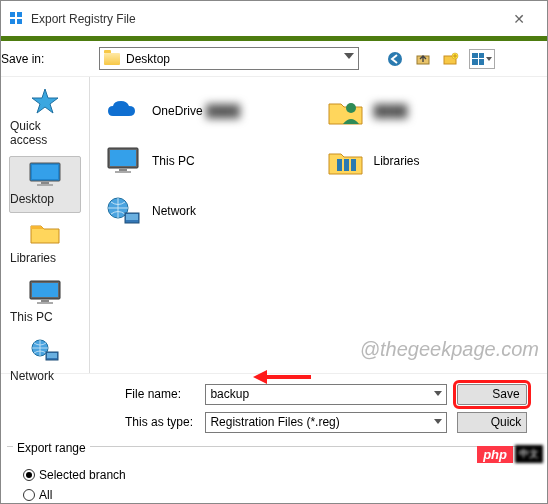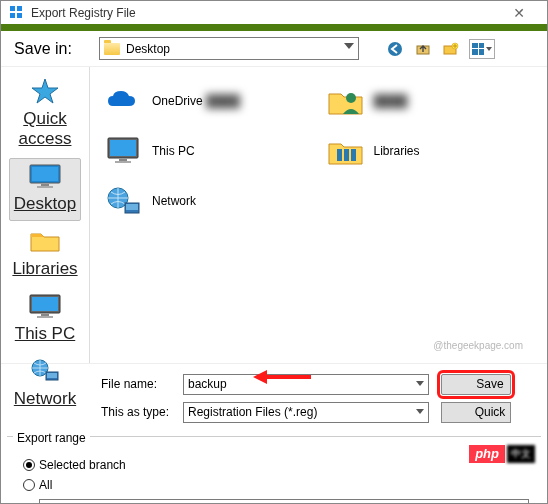--- a/index.html
+++ b/index.html
@@ -1,66 +1,66 @@
 <!DOCTYPE html>
 <html><head>
 <meta charset="utf-8">
 <style>
   * { box-sizing: border-box; font-family: "Segoe UI", Tahoma, sans-serif; }
   body { margin: 0; background: #888; }
   .window { width: 548px; height: 504px; background: #fff; border: 1px solid #888; position: relative; overflow: hidden; }
-  .titlebar { height: 30px; display: flex; align-items: center; padding: 0 8px; border-bottom: 7px solid #4d7c0f; font-size: 12px; color: #333; }
+  .titlebar { height: 40px; display: flex; align-items: center; padding: 0 8px; border-bottom: 5px solid #4d7c0f; font-size: 12px; color: #333; }
   .titlebar .t-icon { width: 16px; height: 16px; margin-right: 6px; }
   .titlebar .title { flex: 1; }
   .titlebar .close { width: 40px; text-align: center; font-size: 14px; color: #666; cursor: pointer; }
 
   .savein-row { height: 36px; display: flex; align-items: center; padding: 0 18px 0 0; gap: 8px; border-bottom: 1px solid #eee; }
-  .savein-row .lbl { width: 90px; text-align: center; font-size: 16px; color: #000; padding-right: 6px; }
+  .savein-row .lbl { width: 90px; text-align: left; font-size: 12px; color: #000; padding-right: 6px; }
   .savein-combo { flex: 1; height: 23px; border: 1px solid #7a7a7a; display: flex; align-items: center; font-size: 12px; padding: 0 4px; background: #fff; position: relative; max-width: 260px; }
   .savein-combo .folder-ic { width: 16px; height: 12px; background: linear-gradient(#ffe9a6,#f7c846); border-radius: 1px; margin-right: 6px; position: relative; }
   .savein-combo .folder-ic::before { content:""; position:absolute; top:-3px; left:0; width:7px; height:3px; background:#f7c846; border-radius:1px 1px 0 0;}
   .savein-combo .chev { position: absolute; right: 4px; top: 5px; width: 0; height: 0; border-left: 5px solid transparent; border-right: 5px solid transparent; border-top: 6px solid #555; }
   .toolicons { display: flex; gap: 8px; margin-left: 18px; align-items: center; }
   .ticon { width: 20px; height: 20px; display: flex; align-items: center; justify-content: center; }
   .views { display:flex; align-items:center; border:1px solid #aaa; padding:1px 2px; height:20px;}
   .views .grid { width:12px; height:12px; display:grid; grid-template-columns:1fr 1fr; grid-template-rows:1fr 1fr; gap:1px;}
   .views .grid span { background:#2a7ab0;}
   .views .dd { width:0;height:0;border-left:3px solid transparent;border-right:3px solid transparent;border-top:4px solid #555; margin-left:2px;}
 
   .body-row { display: flex; height: 296px; }
   .places { width: 88px; background: #fff; padding-top: 6px; display: flex; flex-direction: column; align-items: center; gap: 2px; }
-  .place { width: 72px; padding: 4px 0 6px 0; text-align: center; font-size: 17px; color: #222; border: 1px solid transparent; cursor: pointer; border-radius: 2px; text-decoration: underline;}
+  .place { width: 72px; padding: 4px 0 6px 0; font-size: 12px; color: #222; border: 1px solid transparent; cursor: pointer; border-radius: 2px;}
   .place.selected { background: #e5e5e5; border: 1px solid #bfbfbf; }
   .place .pic { width: 36px; height: 28px; margin: 0 auto 3px auto; position: relative; }
   .star svg, .monitor svg, .folderlg svg, .globe svg { display:block; margin:auto;}
   .filepane { flex: 1; border-left: 1px solid #ddd; padding: 12px 10px 4px 14px; position: relative; }
   .items { display: grid; grid-template-columns: 1fr 1fr; gap: 6px 10px; }
   .item { display: flex; align-items: center; height: 44px; font-size: 12px; color: #000; cursor: pointer; }
   .item .ic { width: 40px; height: 40px; margin-right: 8px; display:flex; align-items:center; justify-content:center; }
   .blur { filter: blur(4px); color:#555; }
-  .watermark { position: absolute; right: 24px; bottom: 12px; font-size: 10px; color: #b8b8b8; }
+  .watermark { position: absolute; right: 8px; bottom: 12px; font-size: 20px; color: #b8b8b8; font-style: italic; }
 
   .filefields { padding: 6px 10px 6px 0; border-top: 1px solid #eee; }
-  .frow { display: flex; align-items: center; height: 28px; gap: 6px; }
+  .frow { display: flex; align-items: center; height: 28px; gap: 6px; margin-left: 24px; }
   .frow .flbl { width: 176px; text-align: left; font-size: 12px; padding-left: 100px; }
   .frow .fld { width: 246px; height: 21px; border: 1px solid #7a7a7a; font-size: 12px; padding: 0 18px 0 4px; position: relative; background:#fff; display:flex; align-items:center;}
   .frow .fld .chev { position: absolute; right: 4px; top: 6px; width: 0; height: 0; border-left: 4px solid transparent; border-right: 4px solid transparent; border-top: 5px solid #555; }
   .btncol { width: 86px; display:flex; justify-content:flex-end; padding-right:10px;}
   .btn { width: 70px; height: 21px; border: 1px solid #888; background: #e1e1e1; font-size: 12px; text-align: center; line-height: 19px; cursor: pointer; padding-left: 28px; }
   .btn.save { outline: 3px solid #ff1a1a; outline-offset: 1px; border-radius: 2px;}
   .arrow { position: absolute; left: 252px; top: 367px; pointer-events:none; }
 
   .exportrange { border-top: 1px solid #ccc; margin: 4px 6px 0 6px; padding: 0 6px 6px 6px; position: relative; }
   .exportrange .legend { position: relative; top: -9px; background: #fff; display: inline-block; padding: 0 4px; font-size: 12px; }
   .radio-row { display: flex; align-items: center; font-size: 12px; height: 20px; gap: 4px; }
   .radio { width: 12px; height: 12px; border: 1px solid #333; border-radius: 50%; display: inline-flex; align-items:center; justify-content:center; margin-left: 10px;}
   .radio.checked::after { content:""; width:6px; height:6px; background:#000; border-radius:50%; }
   .branch-field { margin: 4px 0 0 26px; width: 490px; height: 21px; border: 1px solid #7a7a7a; font-size: 12px; padding: 2px 4px; background:#fff; }
 
-  .badge { position:absolute; right:12px; bottom:40px; display:flex; }
+  .badge { position:absolute; right:4px; bottom:40px; display:flex; align-items:center; }
   .badge .php { background:#ff3746; color:#fff; font-weight:bold; font-size:13px; padding:1px 6px; font-style:italic; }
   .badge .cn { background:#000; color:#fff; font-size:10px; padding:2px 4px; margin-left:2px; filter: blur(1.5px);}
 </style>
 </head>
 <body>
 
 <div class="window">
 
   <div class="titlebar">
     <span class="t-icon">

